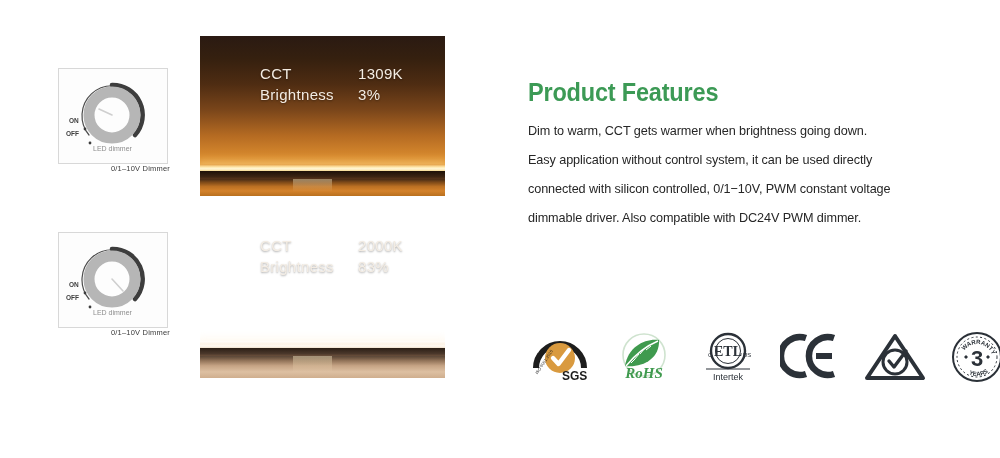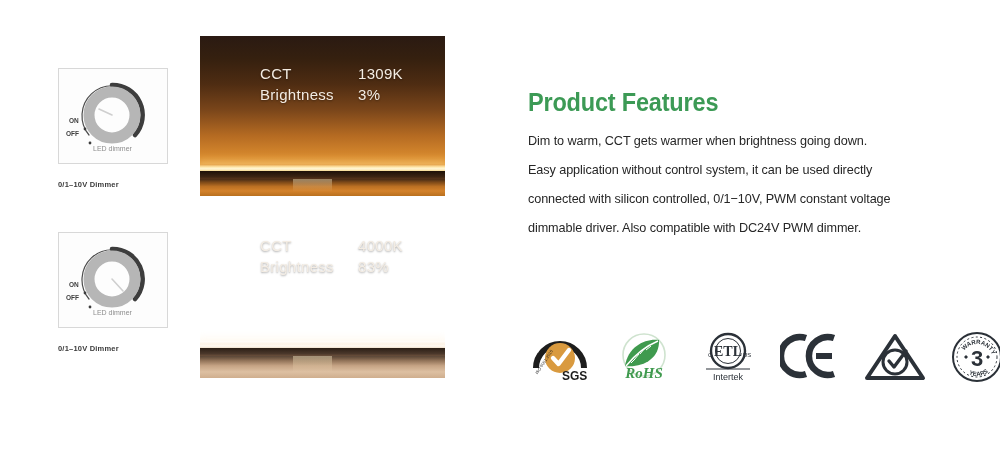--- a/index.html
+++ b/index.html
@@ -34,25 +34,25 @@
   .dimmer-card {
     width: 110px;
     height: 96px;
     border: 1px solid #d8d8d8;
     background: #fdfdfd;
     position: relative;
     box-sizing: border-box;
   }
   .dimmer-svg { display: block; }
   .dimmer-caption {
-    margin-top: 16px;
-    text-align: left;
+    margin-top: 0;
+    text-align: right;
     font-size: 7.5px;
     color: #3a3a3a;
-    font-weight: bold;
+    font-weight: normal;
     letter-spacing: .2px;
     font-family: "Liberation Sans", sans-serif;
   }
 
   
   .panels {
     position: absolute;
     left: 200px;
     top: 36px;
     width: 245px;
@@ -169,21 +169,21 @@
     margin-left: 12px;
   }
   .readout-row { display: flex; }
   .readout-key { width: 98px; }
   .readout-val { }
 
   
   .features {
     position: absolute;
     left: 528px;
-    top: 88px;
+    top: 78px;
     width: 420px;
   }
   .features-title {
     color: #3c9a55;
     font-size: 25px;
     font-weight: bold;
     letter-spacing: -.2px;
     margin: 0 0 16px 0;
     font-family: "Liberation Sans", sans-serif;
     transform: scaleX(.94);
@@ -284,21 +284,21 @@
     <div class="floor">
       <div class="floor-sheen"></div>
     </div>
     <div class="strip-wrap">
       <div class="strip-glow"></div>
       <div class="strip-dark"></div>
     </div>
     <div class="panel-readout">
       <div class="readout-row">
         <span class="readout-key">CCT</span>
-        <span class="readout-val">4000K</span>
+        <span class="readout-val">2000K</span>
       </div>
       <div class="readout-row">
         <span class="readout-key">Brightness</span>
         <span class="readout-val">83%</span>
       </div>
     </div>
   </div>
 </div>
 
 <div class="features">

